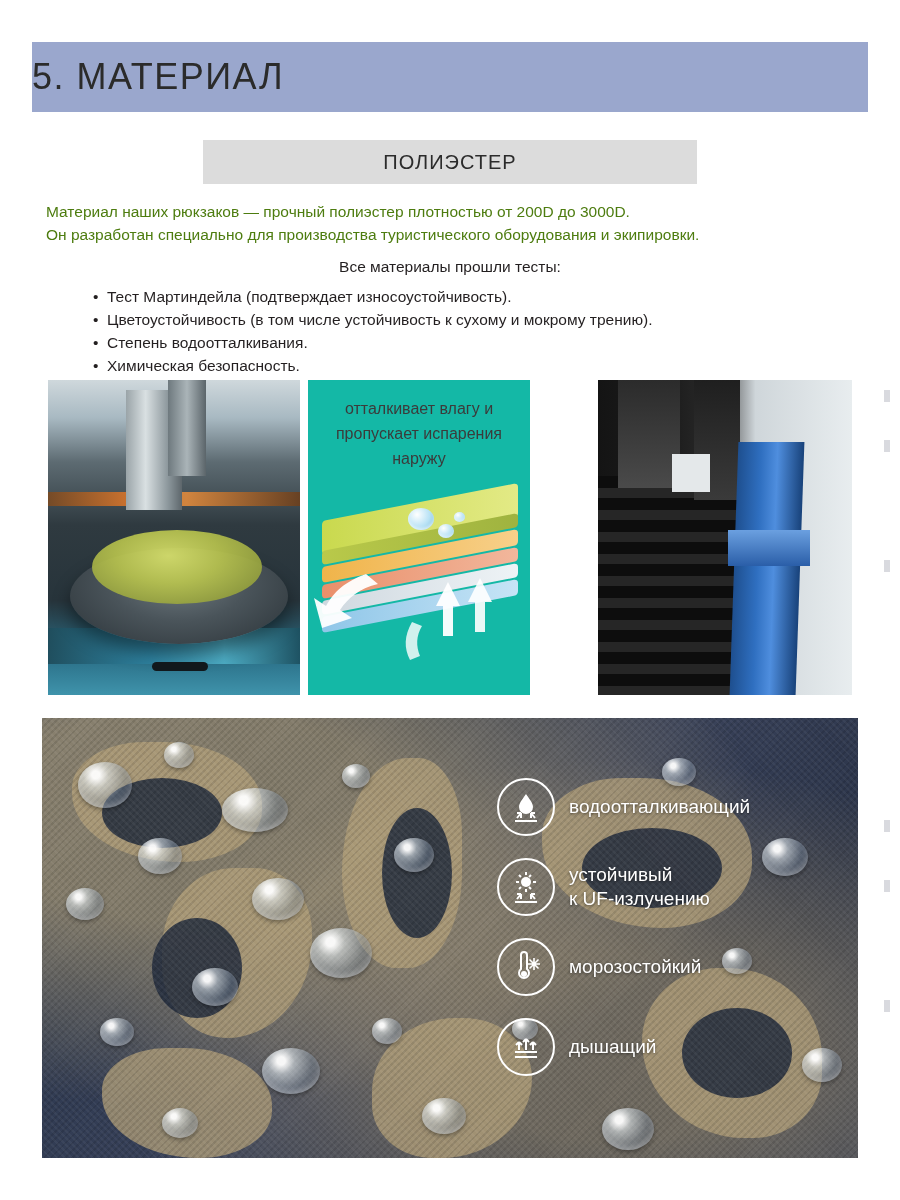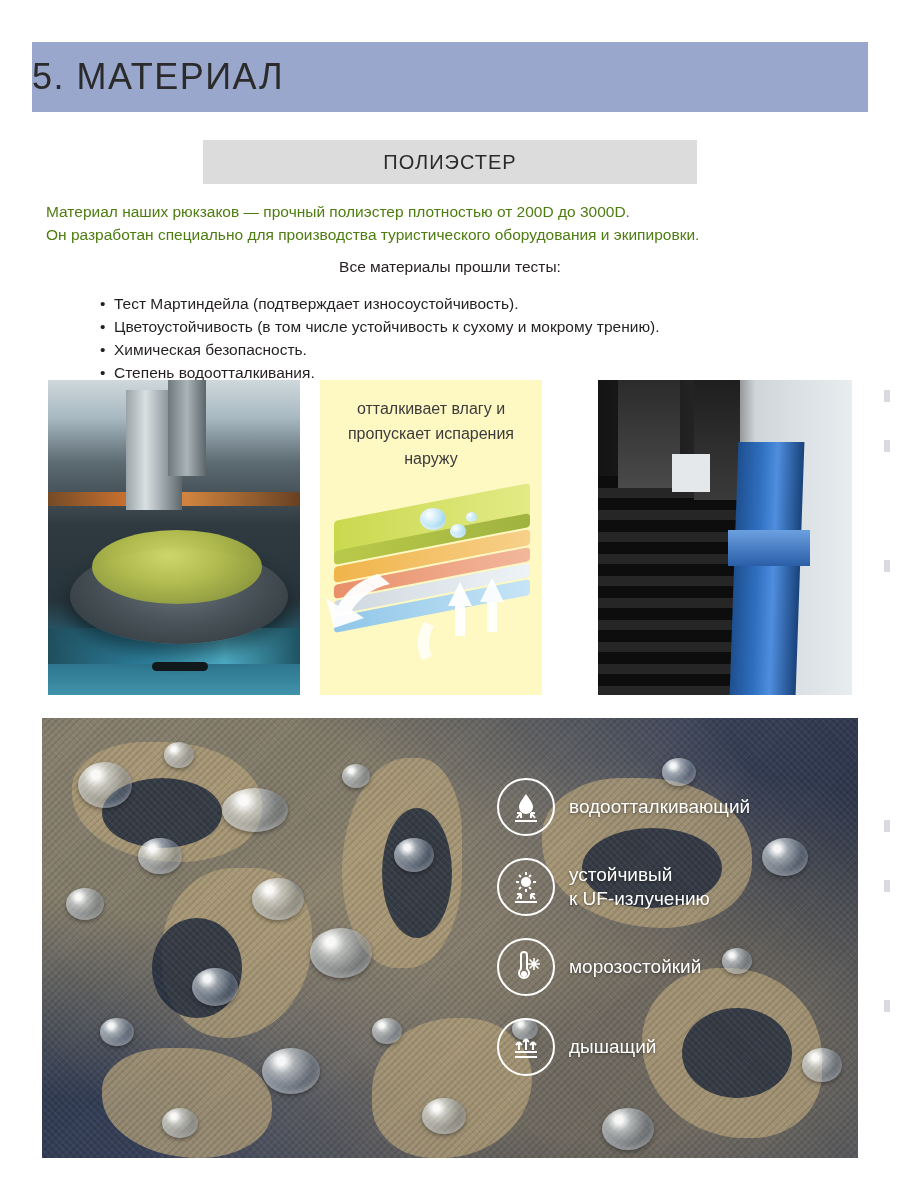--- a/index.html
+++ b/index.html
@@ -82,21 +82,21 @@
   }
   .tests-list {
     position: absolute;
     left: 88px;
     top: 280px;
     width: 770px;
     font-size: 15.5px;
     line-height: 23px;
     color: #231f20;
     list-style: none;
-    margin: 12px;
+    margin: 5px;
     padding: 0;
   }
   .tests-list li {
     position: relative;
     padding-left: 14px;
   }
   .tests-list li::before {
     content: "\2022";
     position: absolute;
     left: 0;
@@ -111,21 +111,21 @@
     width: 804px;
     height: 315px;
   }
   .photo {
     position: absolute;
     top: 0;
     height: 315px;
     overflow: hidden;
   }
   .photo-1 { left: 0; width: 252px; }
-  .photo-2 { left: 272px; width: 222px; background: #fef9c3; }
+  .photo-2 { left: 260px; width: 222px; background: #14b8a6; }
   .photo-3 { left: 550px; width: 254px; }
 
   
   .p1-bg {
     position: absolute;
     inset: 0;
     background:
       linear-gradient(180deg, #cfd8dc 0%, #a8b9c2 12%, #5d6b72 26%, #2f3a40 46%, #27343b 70%, #2a6f87 88%, #3f93ab 100%);
   }
   .p1-strip-orange {
@@ -380,22 +380,22 @@
 
   <div class="intro">
     <p>Материал наших рюкзаков — прочный полиэстер плотностью от 200D до 3000D.</p>
     <p>Он разработан специально для производства туристического оборудования и экипировки.</p>
   </div>
 
   <div class="tests-heading">Все материалы прошли тесты:</div>
   <ul class="tests-list">
     <li>Тест Мартиндейла (подтверждает износоустойчивость).</li>
     <li>Цветоустойчивость (в том числе устойчивость к сухому и мокрому трению).</li>
+    <li>Степень водоотталкивания.</li>
     <li>Химическая безопасность.</li>
-    <li>Степень водоотталкивания.</li>
   </ul>
 
   <div class="photo-row">
 
     <div class="photo photo-1">
       <div class="p1-bg"></div>
       <div class="p1-strip-orange"></div>
       <div class="p1-strip-teal"></div>
       <div class="p1-column"></div>
       <div class="p1-column2"></div>

